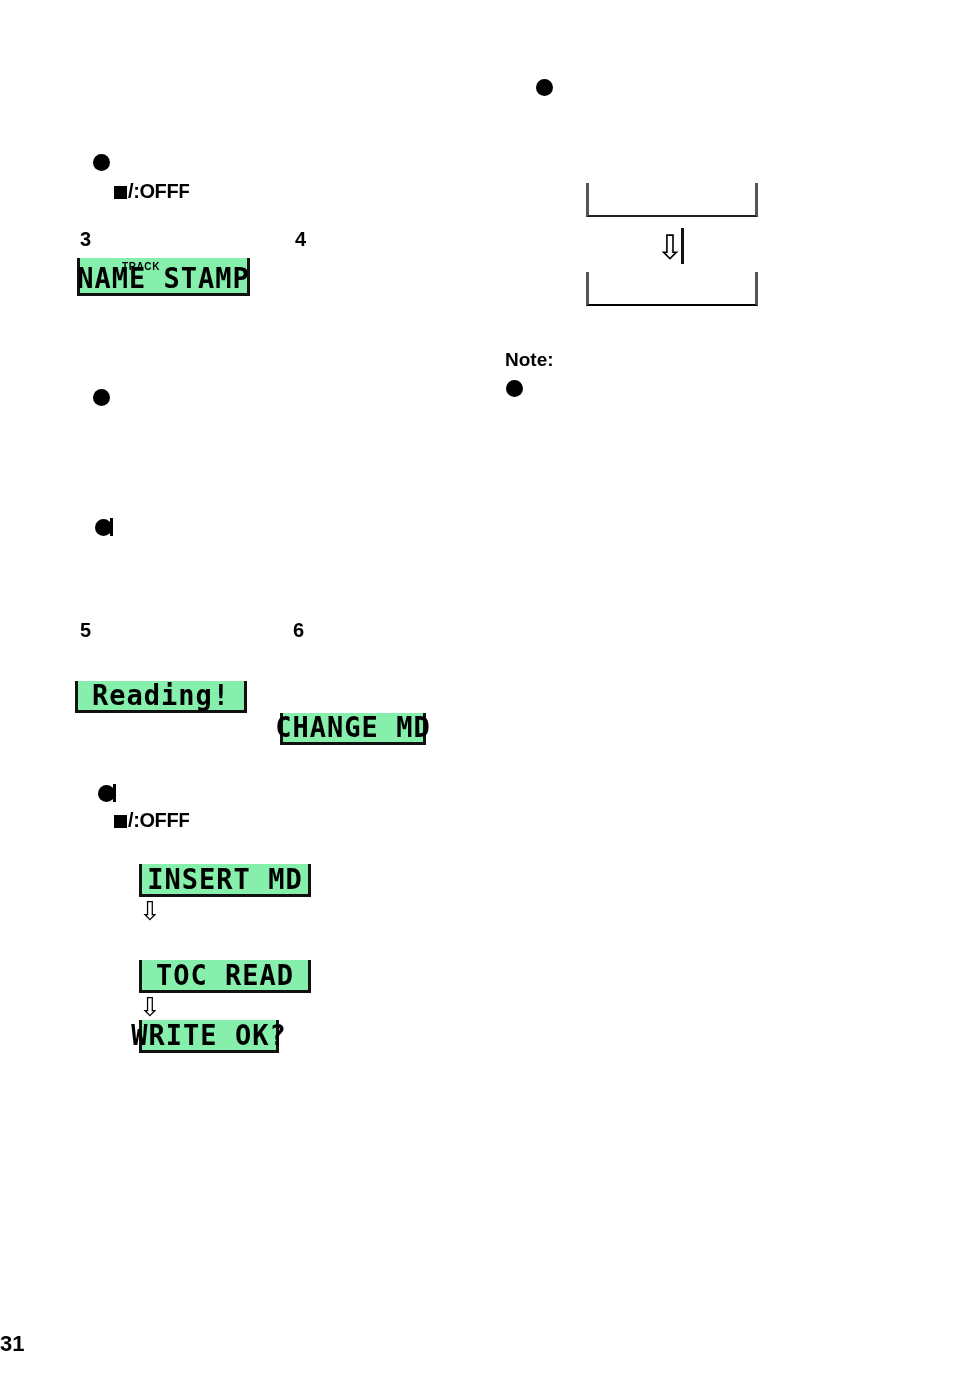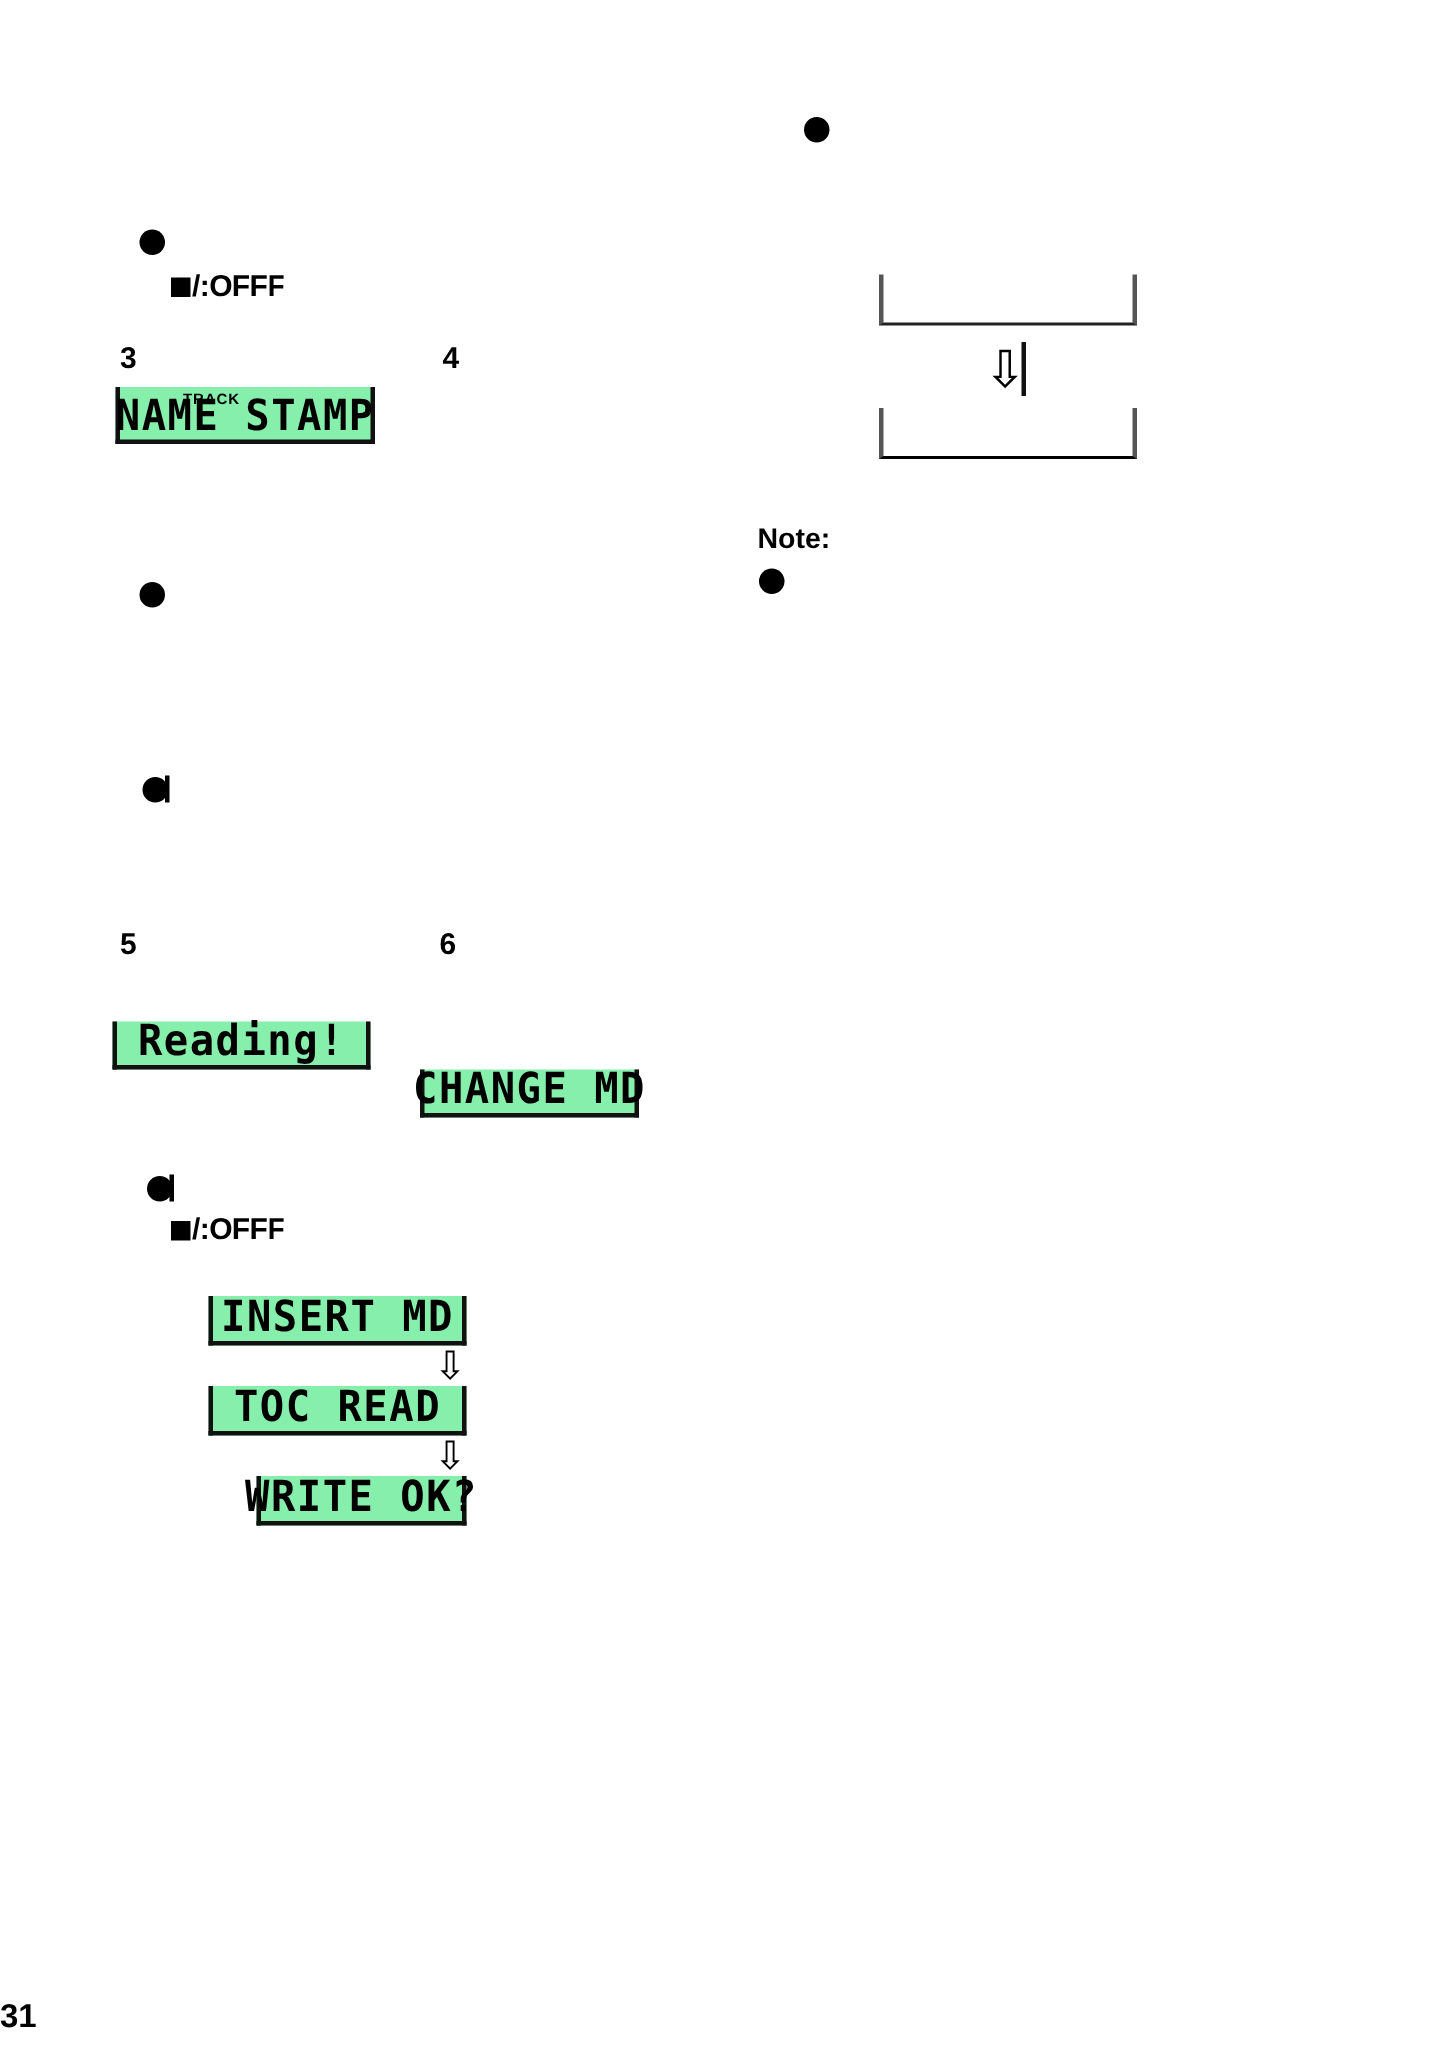--- a/index.html
+++ b/index.html
@@ -149,21 +149,21 @@
     font-weight: 700;
     text-align: left;
     width: 100%;
     line-height: 1;
   }
 
   
   .flow-col {
     display: flex;
     flex-direction: column;
-    align-items: flex-end;
+    align-items: flex-start;
   }
   .flow-col .down-arrow { margin: 1px 0 0 0; }
 </style>
 </head>
 <body>
 
 <div id="page">
 
   <div class="abs" style="left:536px; top:78px;">
     <span class="bullet"></span>
@@ -228,21 +228,21 @@
   </div>
 
   <div class="abs flow-col" style="left:139px; top:864px;">
 
     <div class="lcd" style="width:172px; height:33px;">
       <span class="lcd-text">INSERT MD</span>
     </div>
 
     <div class="down-arrow">⇩</div>
 
-    <div class="lcd" style="width:172px; height:33px;">
+    <div class="lcd" style="width:172px; height:33px;margin-top:36px;">
       <span class="lcd-text">TOC READ</span>
     </div>
 
     <div class="down-arrow">⇩</div>
 
     <div class="lcd" style="width:140px; height:33px;">
       <span class="lcd-text">WRITE OK?</span>
     </div>
   </div>
 

